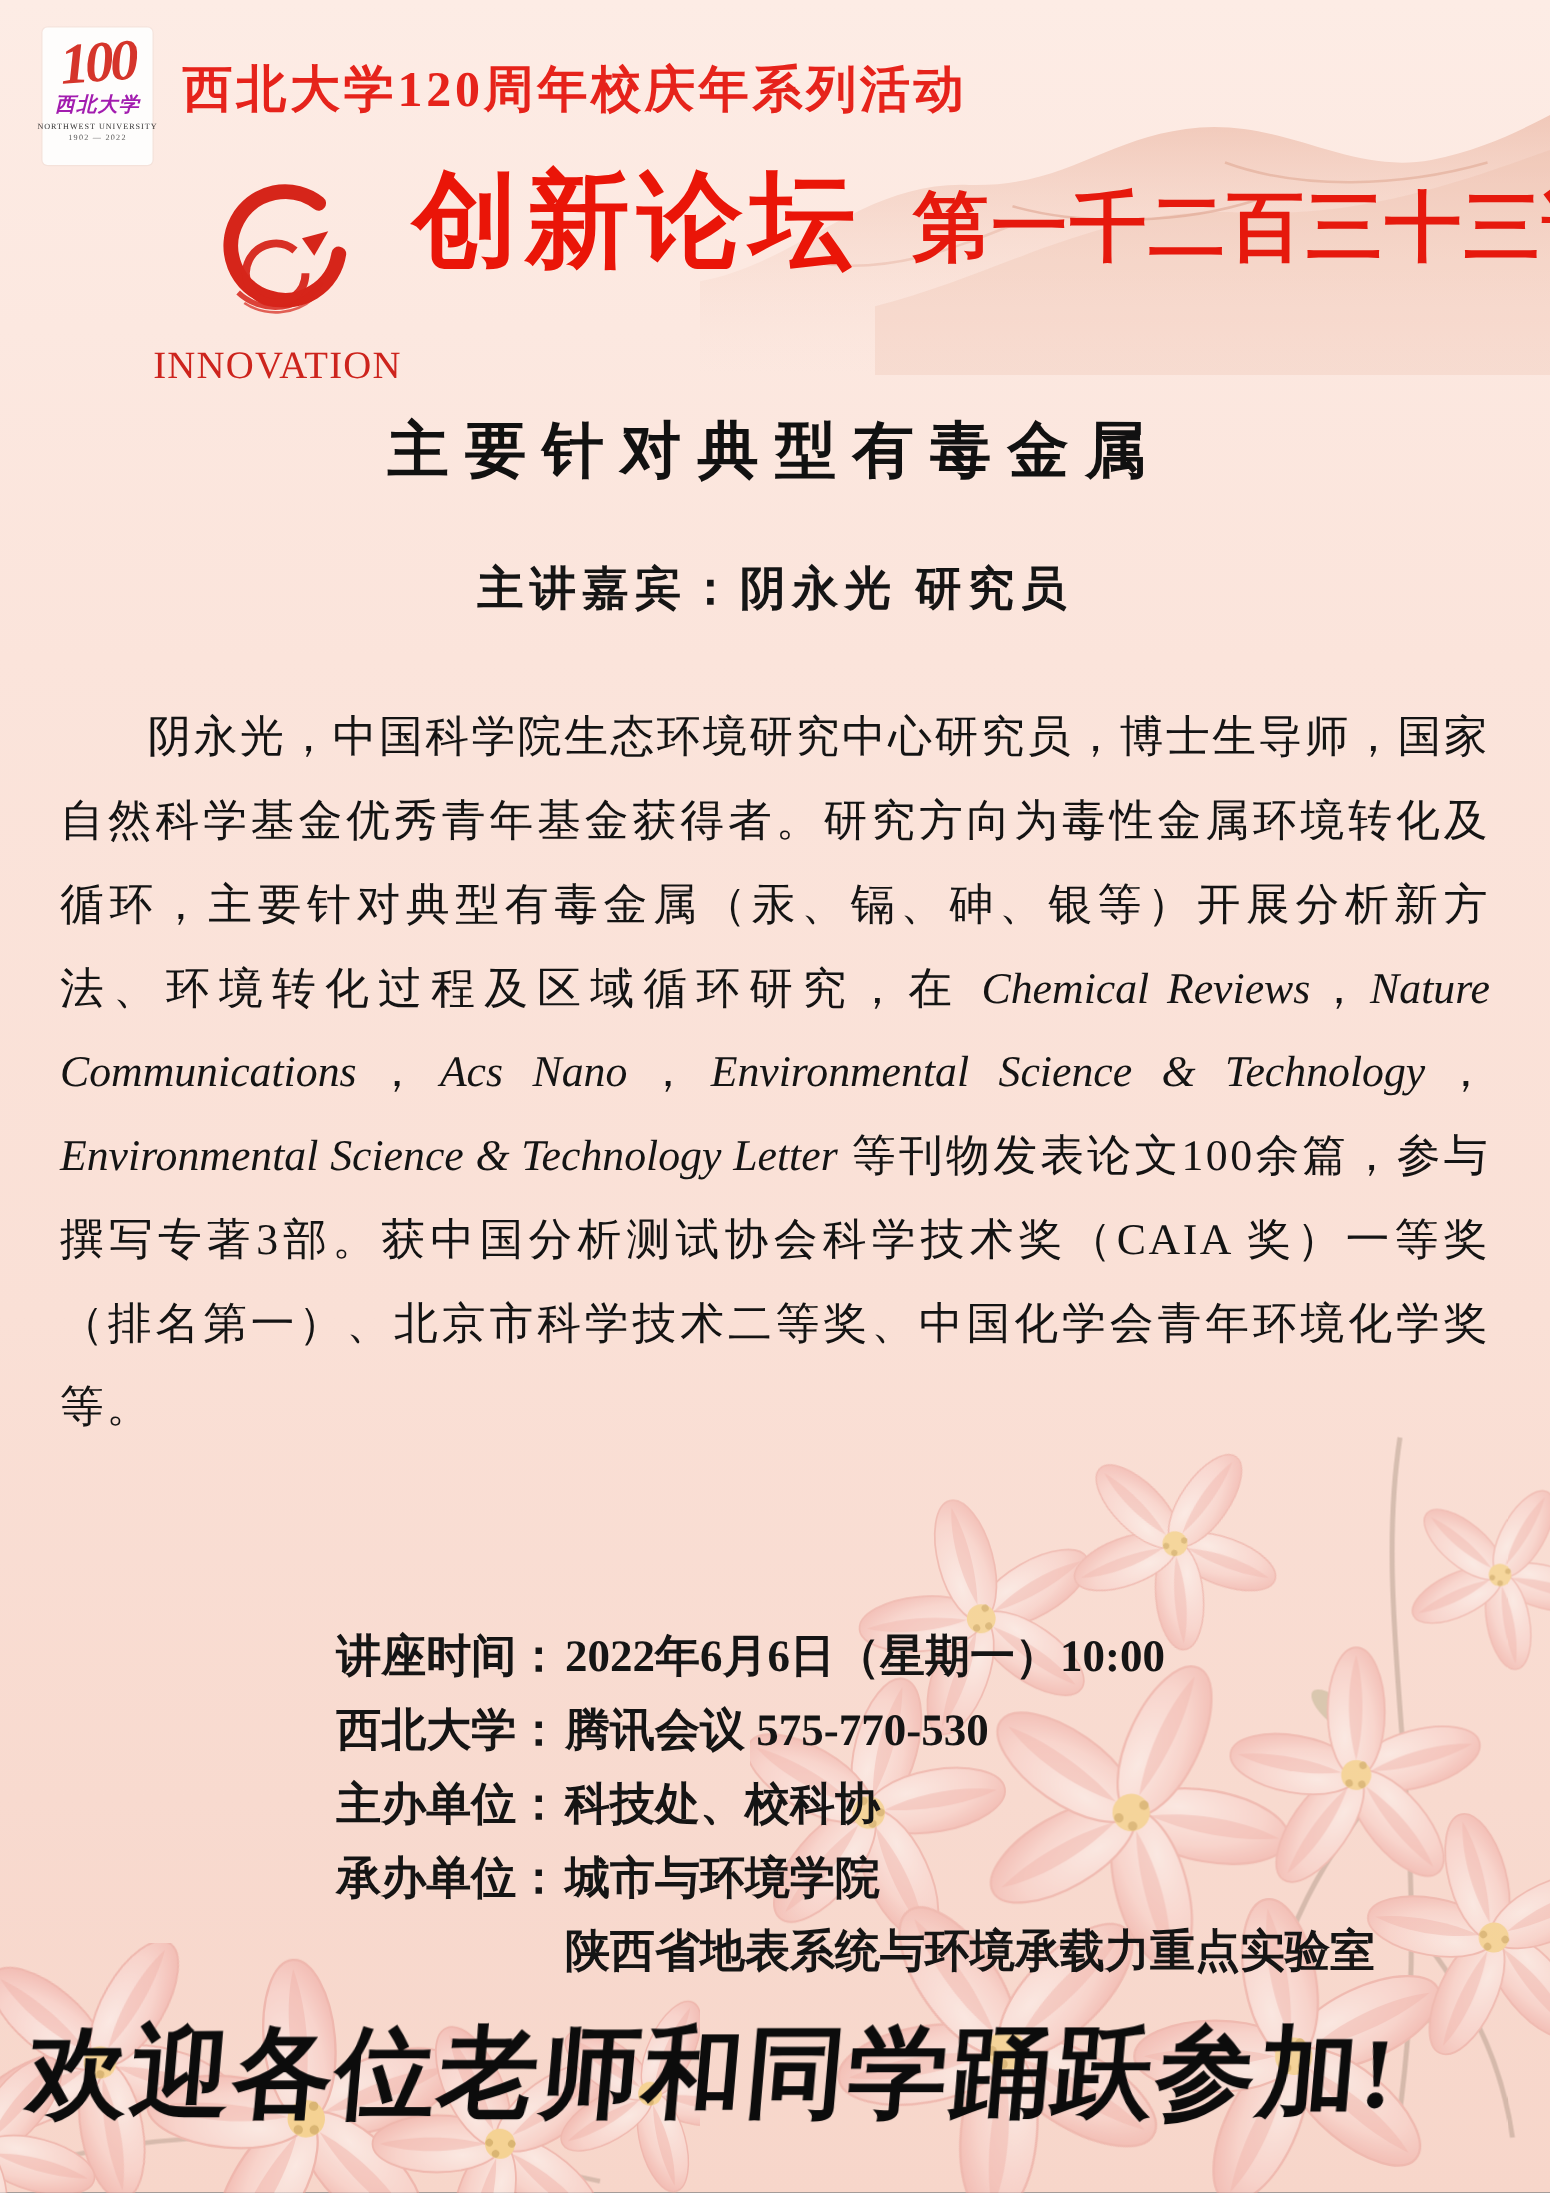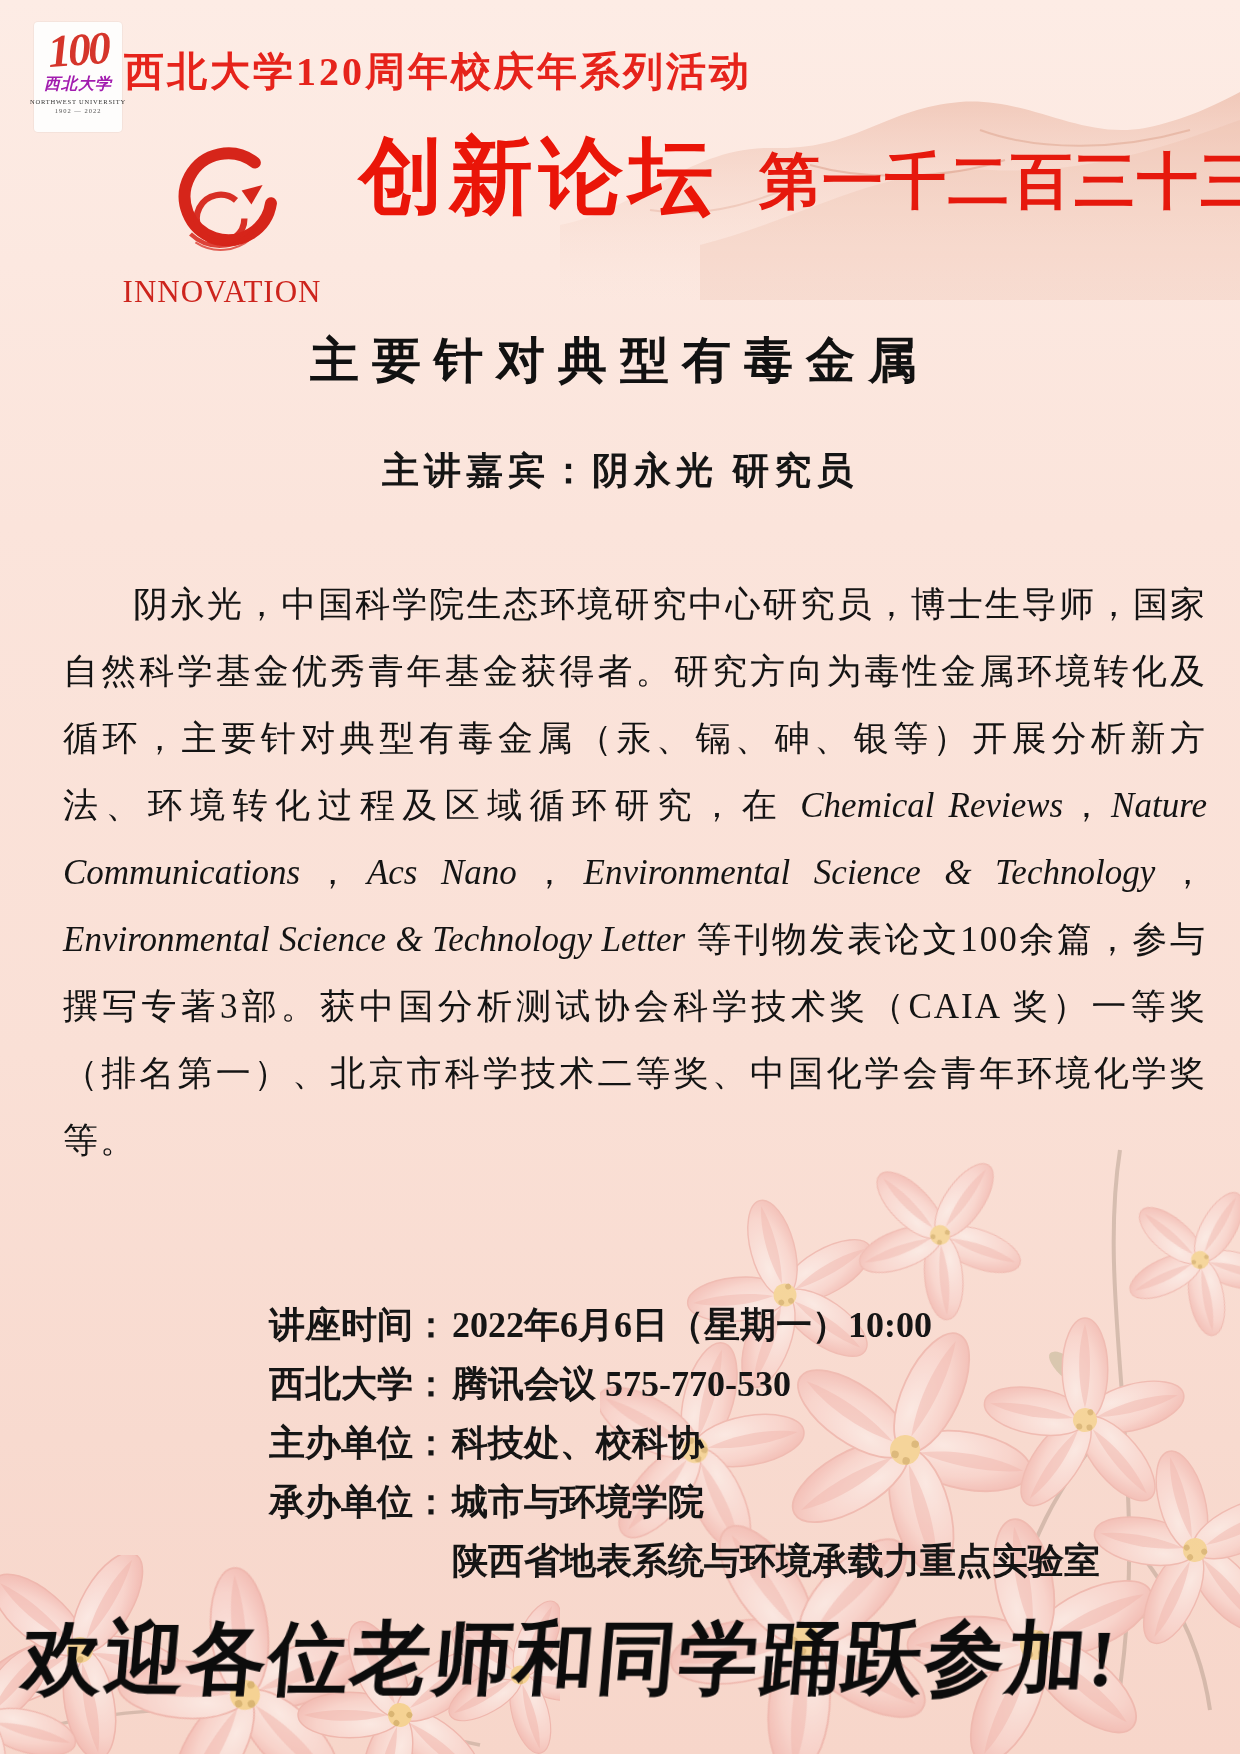--- a/index.html
+++ b/index.html
@@ -13,38 +13,38 @@
   .flower-defs{position:absolute;width:0;height:0;}
   .cluster{position:absolute;pointer-events:none;}
   
   .logo-box{position:absolute;left:34px;top:22px;width:88px;height:110px;background:#fefdfc;border-radius:4px;
     box-shadow:0 0 0 1px rgba(0,0,0,.03);display:flex;flex-direction:column;align-items:center;padding-top:6px;box-sizing:border-box;}
   .logo-100{font-size:46px;line-height:44px;font-weight:bold;font-style:italic;color:#d5352b;letter-spacing:-3px;
     font-family:"Liberation Serif",serif;transform:rotate(-4deg);}
   .logo-cn{font-size:16px;font-weight:bold;color:#a21caf;letter-spacing:1px;margin-top:2px;font-style:italic;}
   .logo-en{font-size:6.5px;color:#333;letter-spacing:.8px;margin-top:3px;white-space:nowrap;}
   .logo-years{font-size:6.5px;color:#555;letter-spacing:1px;margin-top:2px;}
-  .series-line{position:absolute;left:124px;top:44px;font-size:40px;font-weight:bold;color:#e6231b;
+  .series-line{position:absolute;left:146px;top:44px;font-size:40px;font-weight:bold;color:#e6231b;
     letter-spacing:3px;font-family:"Liberation Serif",serif;white-space:nowrap;}
   .innov-circle{position:absolute;left:150px;top:136px;width:144px;height:140px;}
   .innovation-text{position:absolute;left:104px;top:274px;width:236px;text-align:center;font-size:31px;
     color:#cd241d;letter-spacing:1px;font-family:"Liberation Serif",serif;}
   .forum-row{position:absolute;left:330px;top:134px;display:flex;align-items:flex-end;white-space:nowrap;}
   .forum-title{font-size:84px;line-height:1;font-weight:900;color:#ea1508;letter-spacing:6px;
-    font-family:"Liberation Sans","DejaVu Sans",sans-serif;margin-left:29px;}
+    font-family:"Liberation Sans","DejaVu Sans",sans-serif;}
   .forum-sub{font-size:61px;line-height:1;font-weight:bold;color:#e6190d;letter-spacing:2px;margin:0 0 6px 40px;
     font-family:"Liberation Sans","DejaVu Sans",sans-serif;text-align:right;}
   
   .lecture-title{position:absolute;left:0;top:328px;width:100%;text-align:center;font-size:49px;
     letter-spacing:13px;font-weight:600;color:#111;}
   .guest-line{position:absolute;left:0;width:100%;text-align:center;font-size:37px;font-weight:600;letter-spacing:5px;margin-top:18px;}
   .guest-1{top:428px;}
   .guest-2{top:488px;}
   
-  .bio{position:absolute;left:48px;top:556px;width:1144px;margin:15px;font-size:35px;line-height:67px;
+  .bio{position:absolute;left:48px;top:556px;width:1144px;margin:0;font-size:35px;line-height:67px;
     text-align:justify;text-indent:2em;letter-spacing:2px;color:#141414;}
   .bio .en{font-style:italic;letter-spacing:0;font-family:"Liberation Serif",serif;}
   
   .details{position:absolute;left:233px;top:1296px;font-size:36px;font-weight:bold;line-height:59px;white-space:nowrap;margin-left:36px;}
   .details .row{display:flex;}
   .details .lbl{min-width:183px;}
   .details .row.cont .val{padding-left:183px;}
   
   .welcome{position:absolute;left:0;top:1606px;width:100%;text-align:center;font-size:80px;font-weight:900;
     color:#0c0c0c;letter-spacing:2px;transform:skewX(-5deg) translateX(-50px);z-index:5;

